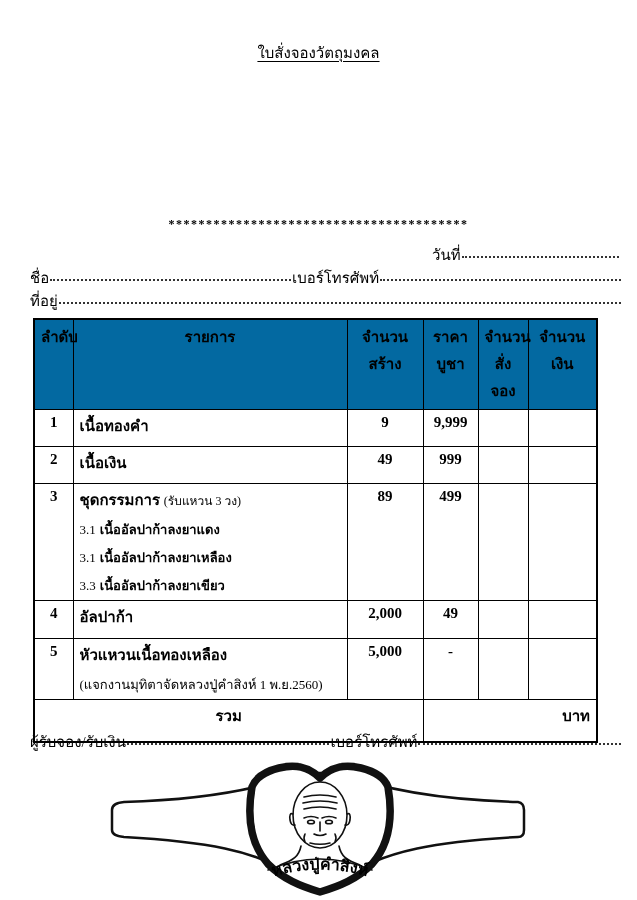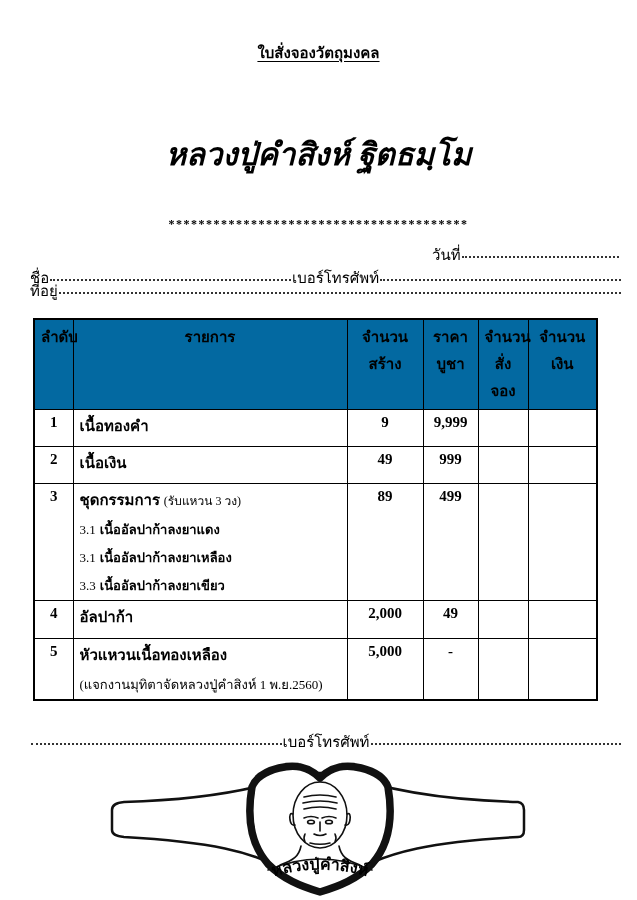--- a/index.html
+++ b/index.html
@@ -6,21 +6,21 @@
   html, body { background: #ffffff; }
   body {
     width: 637px; height: 900px;
     font-family: "Liberation Serif", "DejaVu Serif", serif;
     color: #000;
   }
   #page { position: relative; width: 637px; height: 900px; background: #fff; overflow: hidden; }
 
   .form-title {
     position: absolute; top: 41px; left: 0; right: 0;
-    text-align: center; font-size: 15px; font-weight: bold;
+    text-align: center; font-size: 15px; font-weight: normal;
     text-decoration: underline; text-underline-offset: 3px;
   }
   .main-title {
     position: absolute; top: 60px; left: 0; right: 0;
     text-align: center; font-size: 46px; font-weight: bold;
     word-spacing: 20px; letter-spacing: 2px;
   }
   .monk-name {
     position: absolute; top: 129px; left: 0; right: 0;
     text-align: center; font-size: 31px; font-style: italic; font-weight: bold;
@@ -33,21 +33,21 @@
     position: absolute; top: 217px; left: 0; right: 0;
     text-align: center; font-size: 12px; font-weight: bold; letter-spacing: 1.5px;
   }
 
   .fline { position: absolute; display: flex; font-size: 15px; }
   .fline .lbl { white-space: nowrap; }
   .fline .dots { flex: 1 1 auto; border-bottom: 2px dotted #333; margin: 0 1px 3px 1px; height: 1em; }
 
   #date-line { top: 243px; left: 432px; right: 17px; }
   #name-line { top: 266px; left: 30px; right: 15px; }
-  #addr-line { top: 279px; left: 30px; right: 15px; }
+  #addr-line { top: 289px; left: 30px; right: 15px; }
 
   table.order {
     position: absolute; top: 318px; left: 33px; width: 563px;
     border-collapse: collapse; border: 2px solid #000; table-layout: fixed;
   }
   table.order th, table.order td { border: 1px solid #000; vertical-align: top; padding: 4px 6px; }
   table.order thead th {
     background: #0369a1; font-size: 15px; font-weight: bold;
     text-align: center; height: 54px; line-height: 1.8;
   }
@@ -75,21 +75,20 @@
   .ring-logo { position: absolute; top: 760px; left: 108px; width: 420px; height: 138px; }
   .ring-logo .ln { fill: none; stroke: #111; stroke-width: 1.6; stroke-linecap: round; }
   .ring-logo text { font-family: "Liberation Serif", "DejaVu Serif", serif; font-weight: bold; font-size: 16px; }
 </style>
 </head>
 <body>
 
 <div id="page">
 
   <div class="form-title">ใบสั่งจองวัตถุมงคล</div>
-  <div class="monk-name">หลวงปู่คำสิงห์ ฐิตธมฺโม</div>
   <div class="star-divider">****************************************</div>
 
   <div class="fline" id="date-line">
     <span class="lbl">วันที่</span>
     <span class="dots"></span>
   </div>
 
   <div class="fline" id="name-line">
     <span class="lbl">ชื่อ</span>
     <span class="dots"></span>
@@ -182,25 +181,30 @@
         <td class="no">5</td>
         <td class="item">
           <div><span class="item-name">หัวแหวนเนื้อทองเหลือง</span></div>
           <div class="note-line">(แจกงานมุทิตาจัดหลวงปู่คำสิงห์ 1 พ.ย.2560)</div>
         </td>
         <td class="num">5,000</td>
         <td class="num">-</td>
         <td></td>
         <td></td>
       </tr>
+      <tr class="h-total">
+        <td class="total-left" colspan="3">รวม</td>
+        <td class="total-right" colspan="3">บาท</td>
+      </tr>
     </tbody>
   </table>
 
 
   <div class="fline" id="receiver-line">
+    <span class="lbl">ผู้รับจอง/รับเงิน</span>
     <span class="dots"></span>
     <span class="lbl">เบอร์โทรศัพท์</span>
     <span class="dots"></span>
   </div>
 
   <svg class="ring-logo" viewBox="0 0 420 138" xmlns="http://www.w3.org/2000/svg">
     <defs>
       <path id="bannerArc" d="M 148,122 Q 212,97 276,122" fill="none"></path>
     </defs>
 

